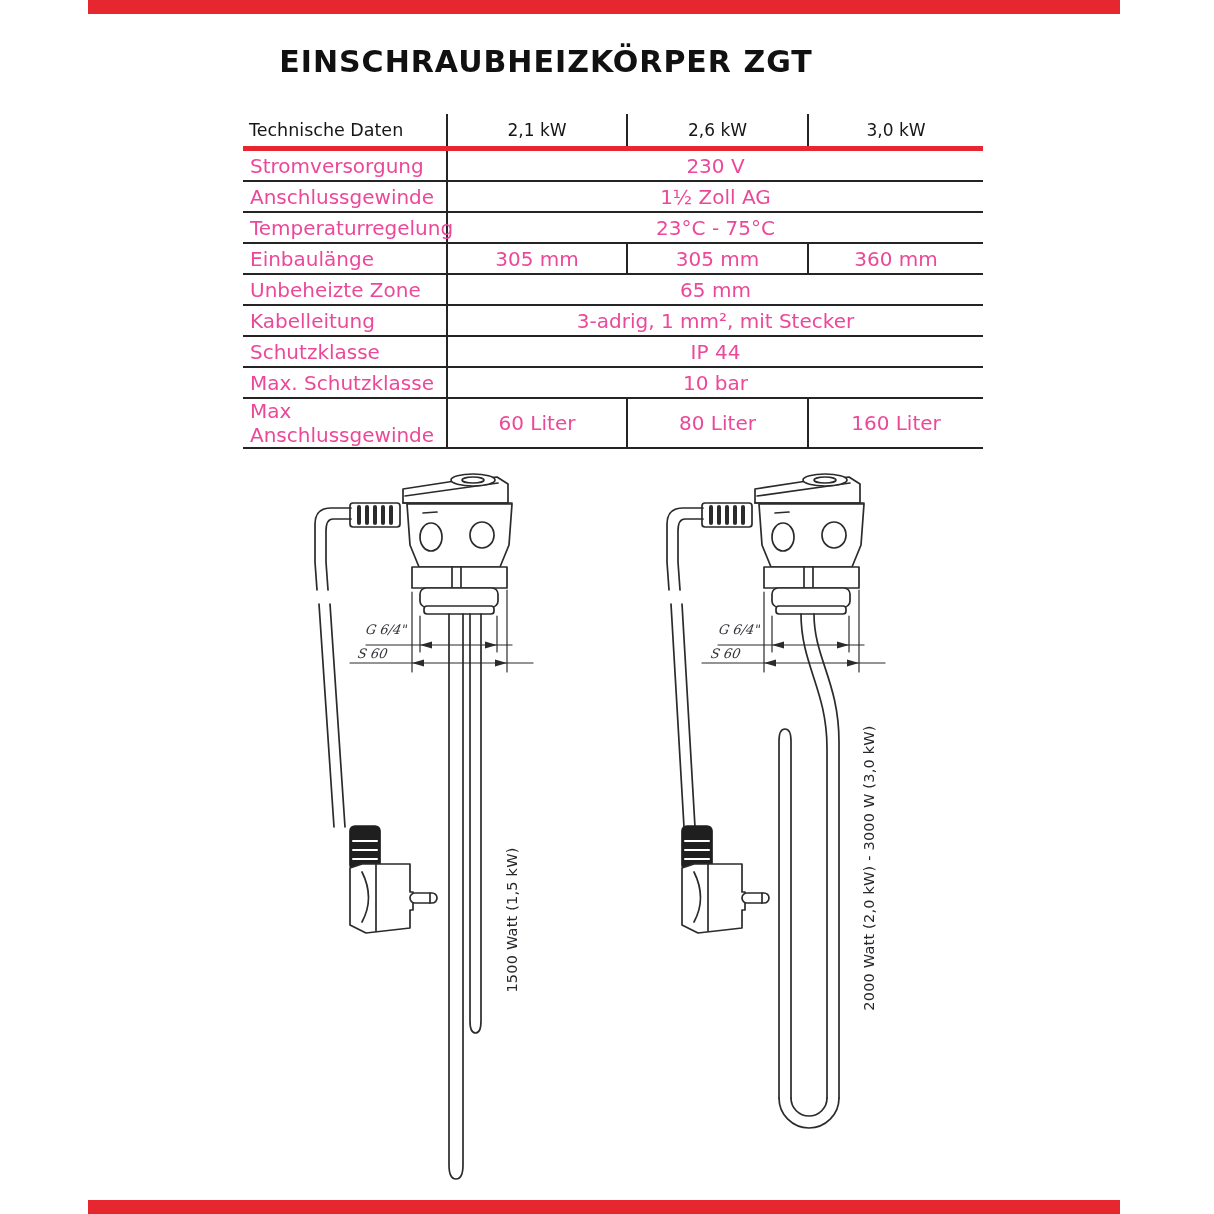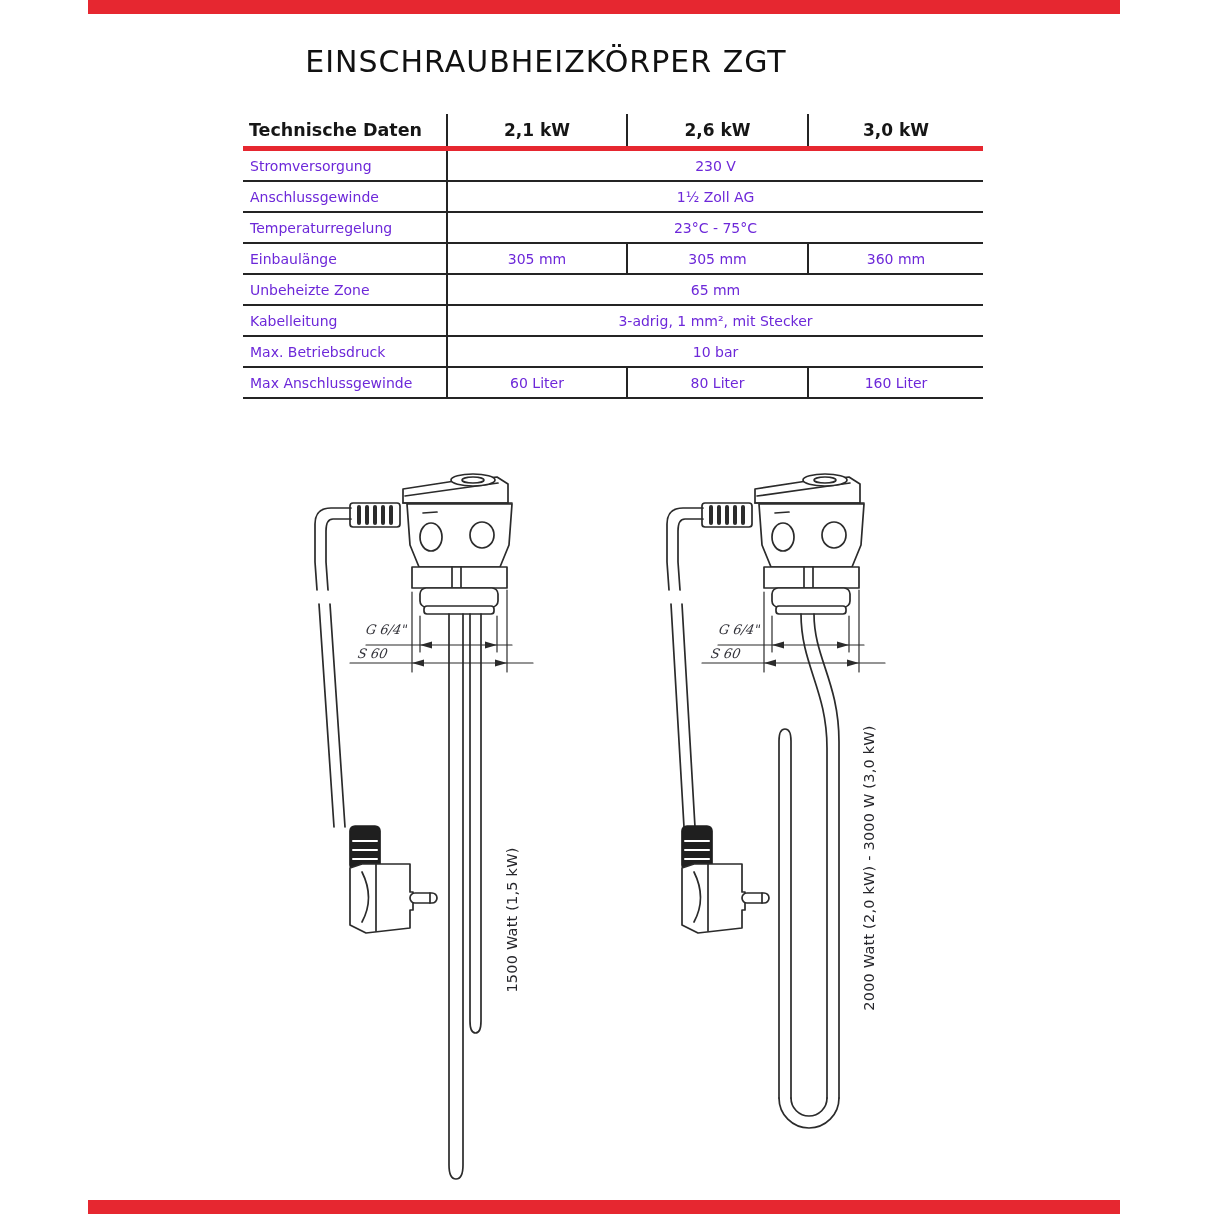--- a/index.html
+++ b/index.html
@@ -5,37 +5,37 @@
   html,body{margin:0;padding:0;background:#fff;}
   .page{
     position:relative;width:1214px;height:1214px;background:#fff;overflow:hidden;
     font-family:"DejaVu Sans","Liberation Sans",sans-serif;color:#1d1d1d;
   }
   .redbar{position:absolute;left:88px;width:1032px;height:14px;background:#e62730;}
   .redbar-top{top:0;}
   .redbar-bottom{top:1200px;}
   .title{
     position:absolute;left:0;top:44px;width:1092px;margin:0;
-    text-align:center;font-size:30px;font-weight:normal;letter-spacing:1px;color:#111;
+    text-align:center;font-size:30px;font-weight:bold;letter-spacing:1px;color:#111;
   }
   table.tech-table{
     position:absolute;left:243px;top:114px;width:740px;
     border-collapse:collapse;table-layout:fixed;
   }
   .tech-table col.c0{width:204px;}
   .tech-table col.c1{width:180px;}
   .tech-table col.c2{width:181px;}
   .tech-table col.c3{width:175px;}
   .tech-table th{
-    height:32px;font-size:17px;font-weight:bold;color:#161616;
+    height:32px;font-size:17px;font-weight:normal;color:#161616;
     border-bottom:5px solid #e62730;padding:0;vertical-align:middle;
   }
   .tech-table th.lbl{text-align:left;padding-left:6px;font-size:17.5px;}
   .tech-table td{
-    height:29px;font-size:14px;color:#6d28d9;padding:0;vertical-align:middle;
+    height:29px;font-size:20px;color:#ec4899;padding:0;vertical-align:middle;
     border-bottom:2px solid #242424;
   }
   .tech-table .lblcell{text-align:left;padding-left:7px;border-right:2px solid #242424;}
   .tech-table .valcell{text-align:center;}
   .tech-table .sep{border-left:2px solid #242424;}
   svg.drawings{position:absolute;left:0;top:440px;width:1214px;height:774px;}
   .dim-label{
     position:absolute;font-family:"DejaVu Serif","Liberation Serif",serif;
     font-style:italic;font-size:13px;color:#33333a;transform:skewX(-10deg);
     white-space:nowrap;
@@ -91,21 +91,25 @@
       </tr>
       <tr>
         <td class="lblcell">Unbeheizte Zone</td>
         <td class="valcell" colspan="3">65 mm</td>
       </tr>
       <tr>
         <td class="lblcell">Kabelleitung</td>
         <td class="valcell" colspan="3">3-adrig, 1 mm², mit Stecker</td>
       </tr>
       <tr>
-        <td class="lblcell">Max. Betriebsdruck</td>
+        <td class="lblcell">Schutzklasse</td>
+        <td class="valcell" colspan="3">IP 44</td>
+      </tr>
+      <tr>
+        <td class="lblcell">Max. Schutzklasse</td>
         <td class="valcell" colspan="3">10 bar</td>
       </tr>
       <tr>
         <td class="lblcell">Max Anschlussgewinde</td>
         <td class="valcell">60 Liter</td>
         <td class="valcell sep">80 Liter</td>
         <td class="valcell sep">160 Liter</td>
       </tr>
     </tbody>
   </table>

